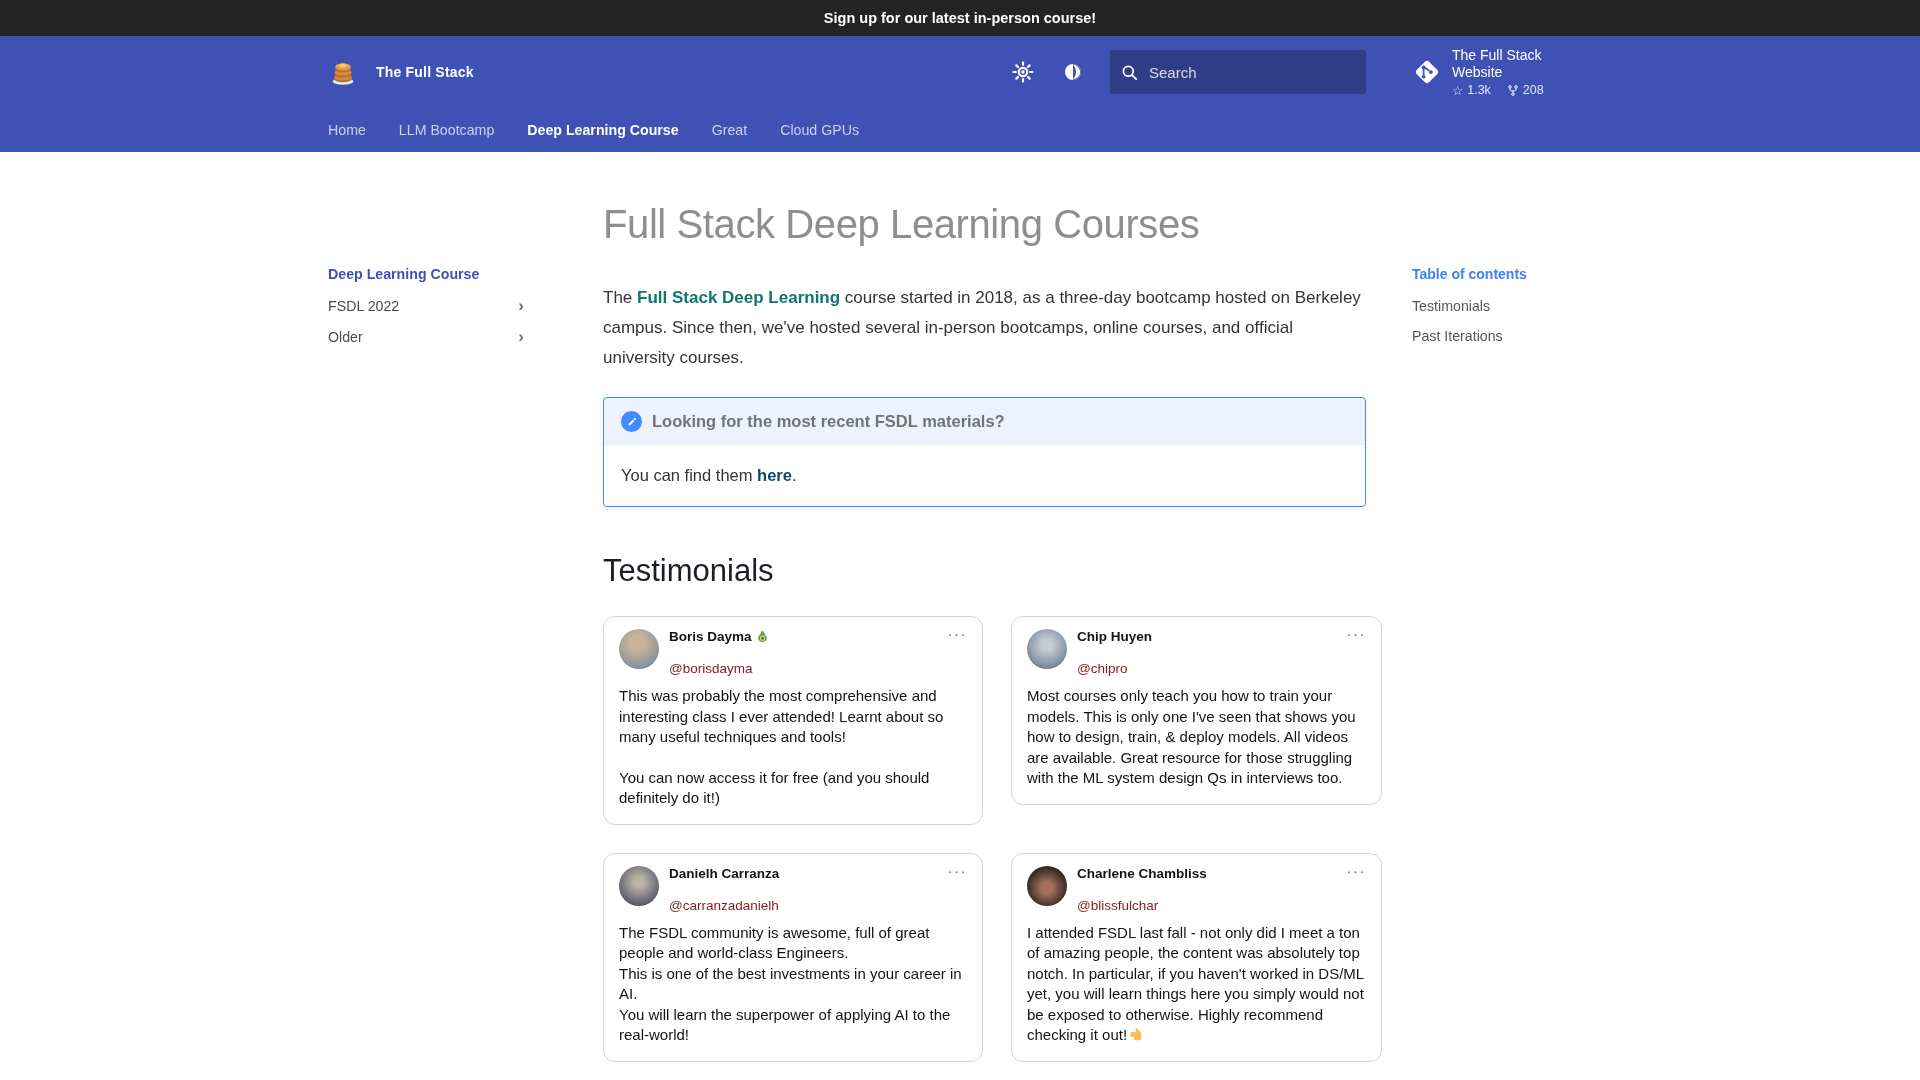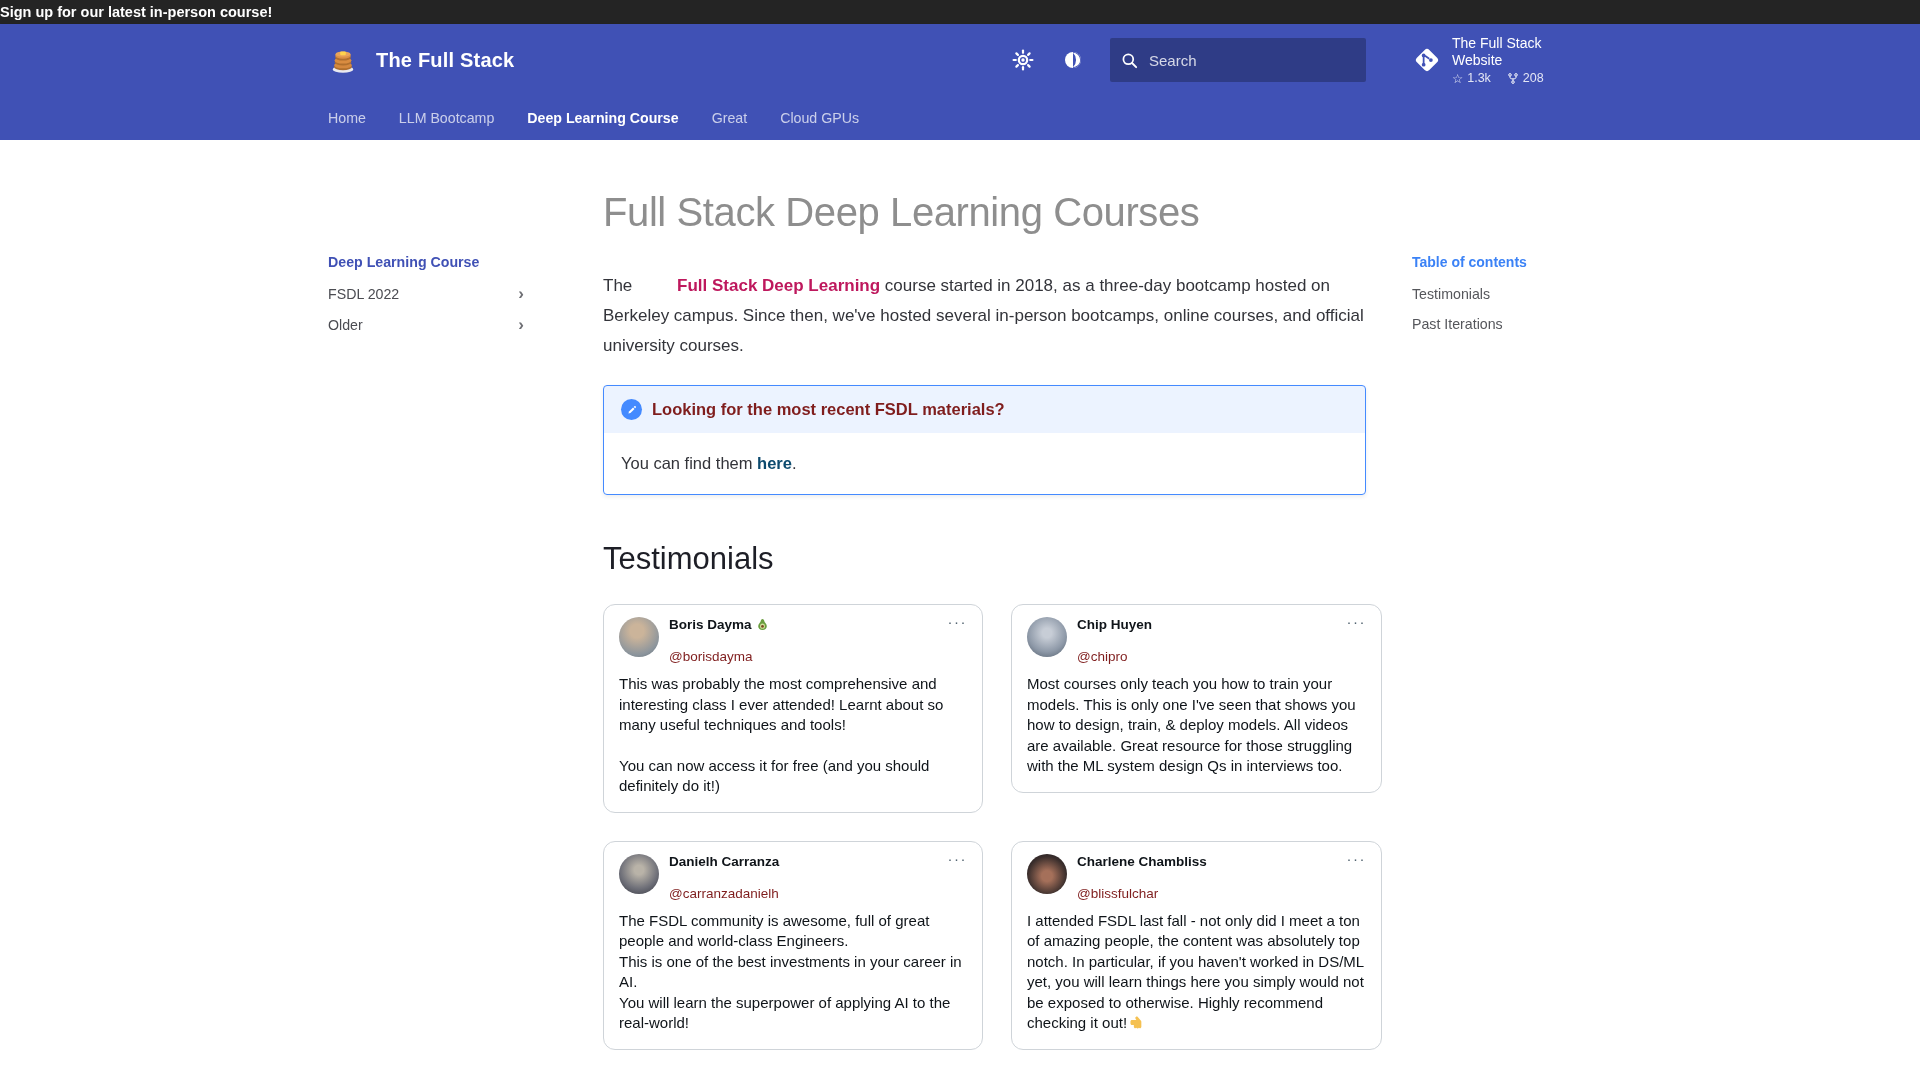--- a/index.html
+++ b/index.html
@@ -1,27 +1,27 @@
 <!DOCTYPE html>
 <html><head>
 <meta charset="utf-8">
 <style>
   * { box-sizing: border-box; margin: 0; padding: 0; }
   html,body { width:1920px; height:1080px; overflow:hidden; background:#fff;
     font-family:"Liberation Sans","DejaVu Sans",sans-serif; color:#2b2b31; }
 
   
-  .announce { height:24px; background:#242424; color:#fff; display:flex;
-    align-items:center; justify-content:flex-start; font-size:14.5px; font-weight:700; }
+  .announce { height:36px; background:#242424; color:#fff; display:flex;
+    align-items:center; justify-content:center; font-size:14.5px; font-weight:700; }
 
   
   .header-wrap { background:#4051b5; box-shadow:0 2px 5px rgba(0,0,0,.25); }
   .header { width:1264px; margin:0 auto; height:72px; display:flex; align-items:center; }
   .logo { width:30px; height:30px; margin-right:18px; flex:0 0 auto; }
-  .site-title { color:#fff; font-size:20px; font-weight:700; letter-spacing:.2px; }
+  .site-title { color:#fff; font-size:14px; font-weight:700; letter-spacing:.2px; }
   .hdr-spacer { flex:1; }
   .hdr-icon { width:24px; height:24px; margin:0 13px; cursor:pointer; flex:0 0 auto; }
   .searchbox { width:256px; height:44px; background:rgba(0,0,0,.26); border-radius:2px;
     display:flex; align-items:center; padding:0 10px; margin-left:12px; }
   .searchbox svg { flex:0 0 auto; }
   .searchbox input { background:transparent; border:none; outline:none; color:#fff;
     font-size:15px; margin-left:10px; width:190px; font-family:inherit; }
   .searchbox input::placeholder { color:rgba(255,255,255,.8); }
   .repo { width:226px; padding-left:46px; display:flex; align-items:center; color:#fff; cursor:pointer; }
   .repo-icon { width:30px; height:30px; margin-right:10px; flex:0 0 auto; }
@@ -45,26 +45,26 @@
   .chev { color:#6f7075; font-size:17px; line-height:1; font-weight:700; }
 
   .toc { padding-top:114px; padding-left:46px; }
   .toc-title { color:#3b82f6; font-weight:700; font-size:14px; margin-bottom:16px; }
   .toc-item { font-size:14.2px; color:#55565b; margin-bottom:14px; cursor:pointer; }
 
   
   .main { padding-top:50px; }
   h1.page-title { font-size:40px; font-weight:400; color:#8e8e8e; letter-spacing:-.4px; margin-bottom:36px; }
   .intro { font-size:17px; line-height:30px; color:#33343a; }
-  .intro b { color:#be185d;margin-left:40px; }
+  .intro b { color:#0f766e; }
 
   .admonition { margin-top:24px; border:1.5px solid #448aff; border-radius:4px;
     box-shadow:0 2px 4px rgba(0,0,0,.07); overflow:hidden; }
   .adm-title { background:rgba(68,138,255,.1); padding:13px 17px; display:flex; align-items:center;
-    font-weight:700; font-size:16.5px; color:#7f1d1d; }
+    font-weight:700; font-size:16.5px; color:#737373; }
   .adm-ico { width:21px; height:21px; border-radius:50%; background:#448aff; margin-right:10px;
     display:flex; align-items:center; justify-content:center; flex:0 0 auto; }
   .adm-body { padding:21px 17px; font-size:16.5px; color:#33343a; }
   a.inline-link { color:#0c4a6e; font-weight:700; text-decoration:none; cursor:pointer; }
 
   h2.section { font-size:31px; font-weight:400; color:#1d1e26; margin-top:46px; margin-bottom:27px; }
 
   
   .tweets { display:grid; grid-template-columns:380px 371px; column-gap:12px; row-gap:17px; align-items:start;gap:28px; }
   .tweet { border:1px solid #cfd4d9; border-radius:12px; background:#fff; padding:12px 15px 15px; cursor:pointer; }

